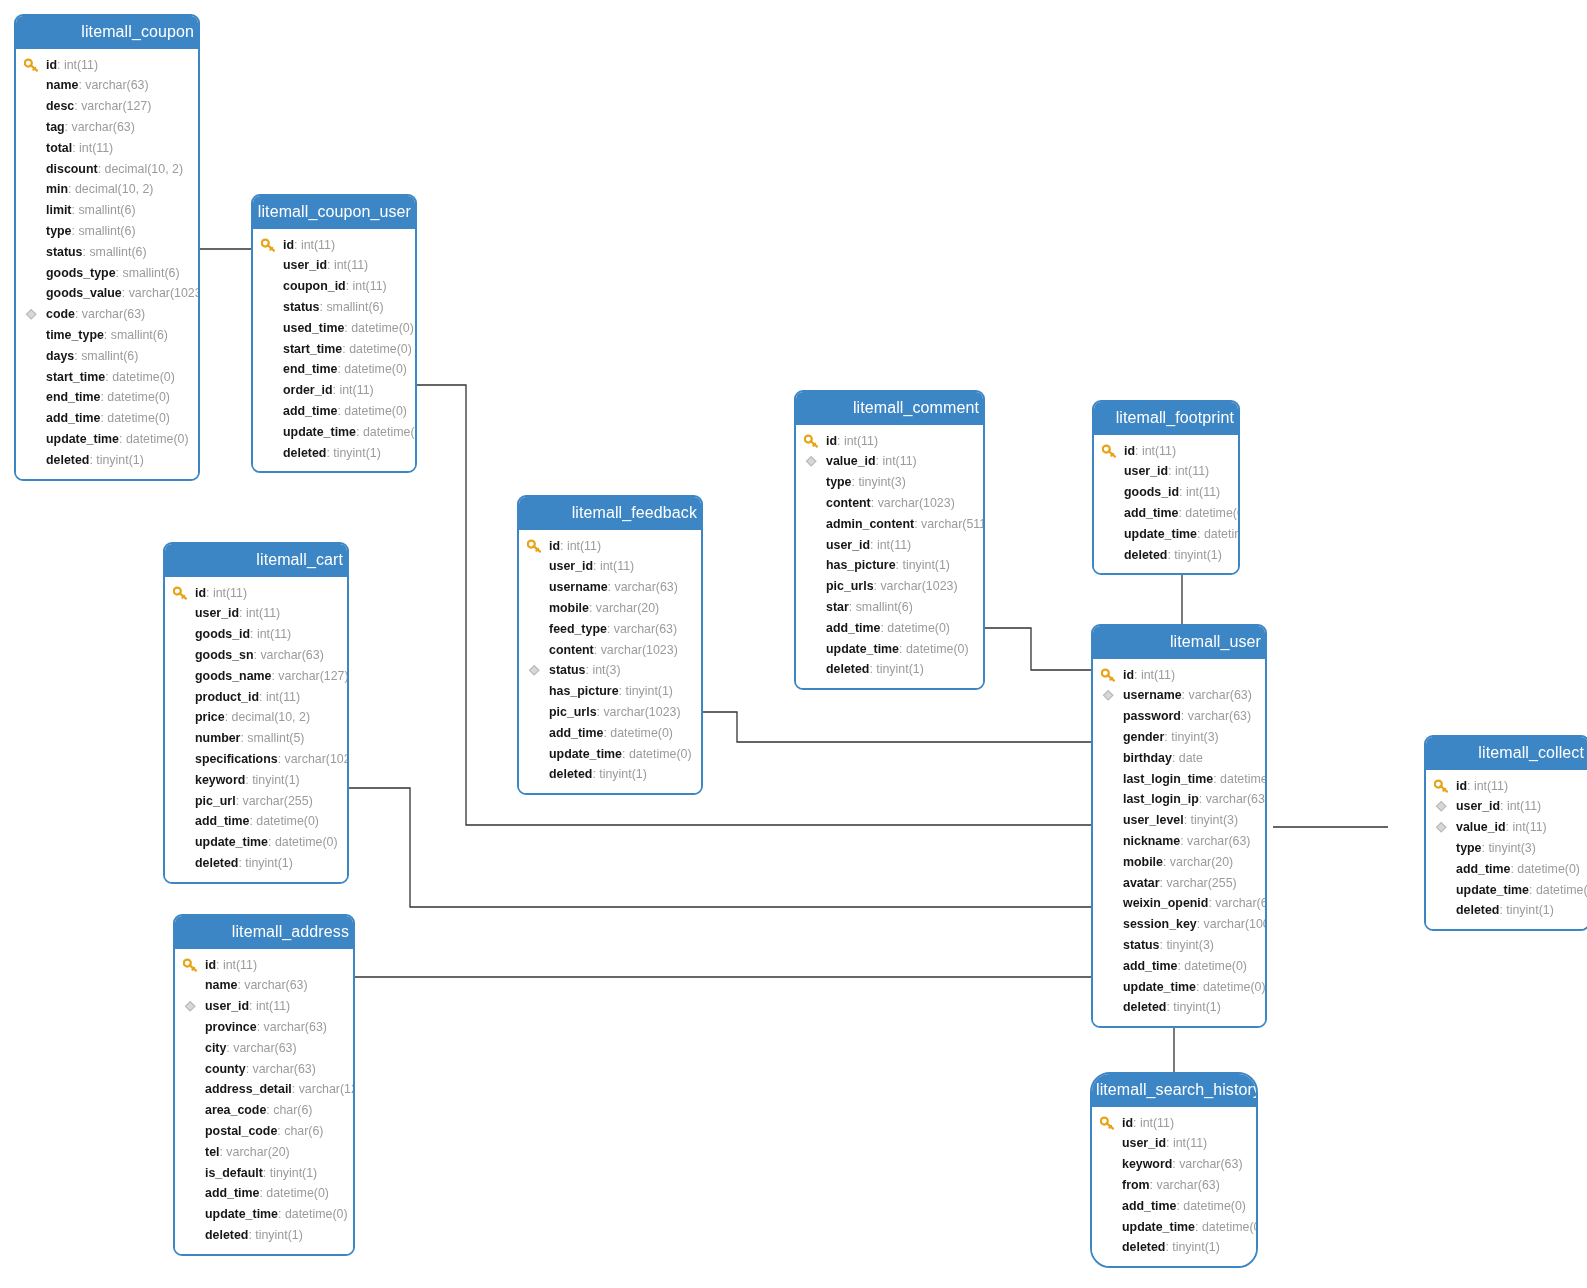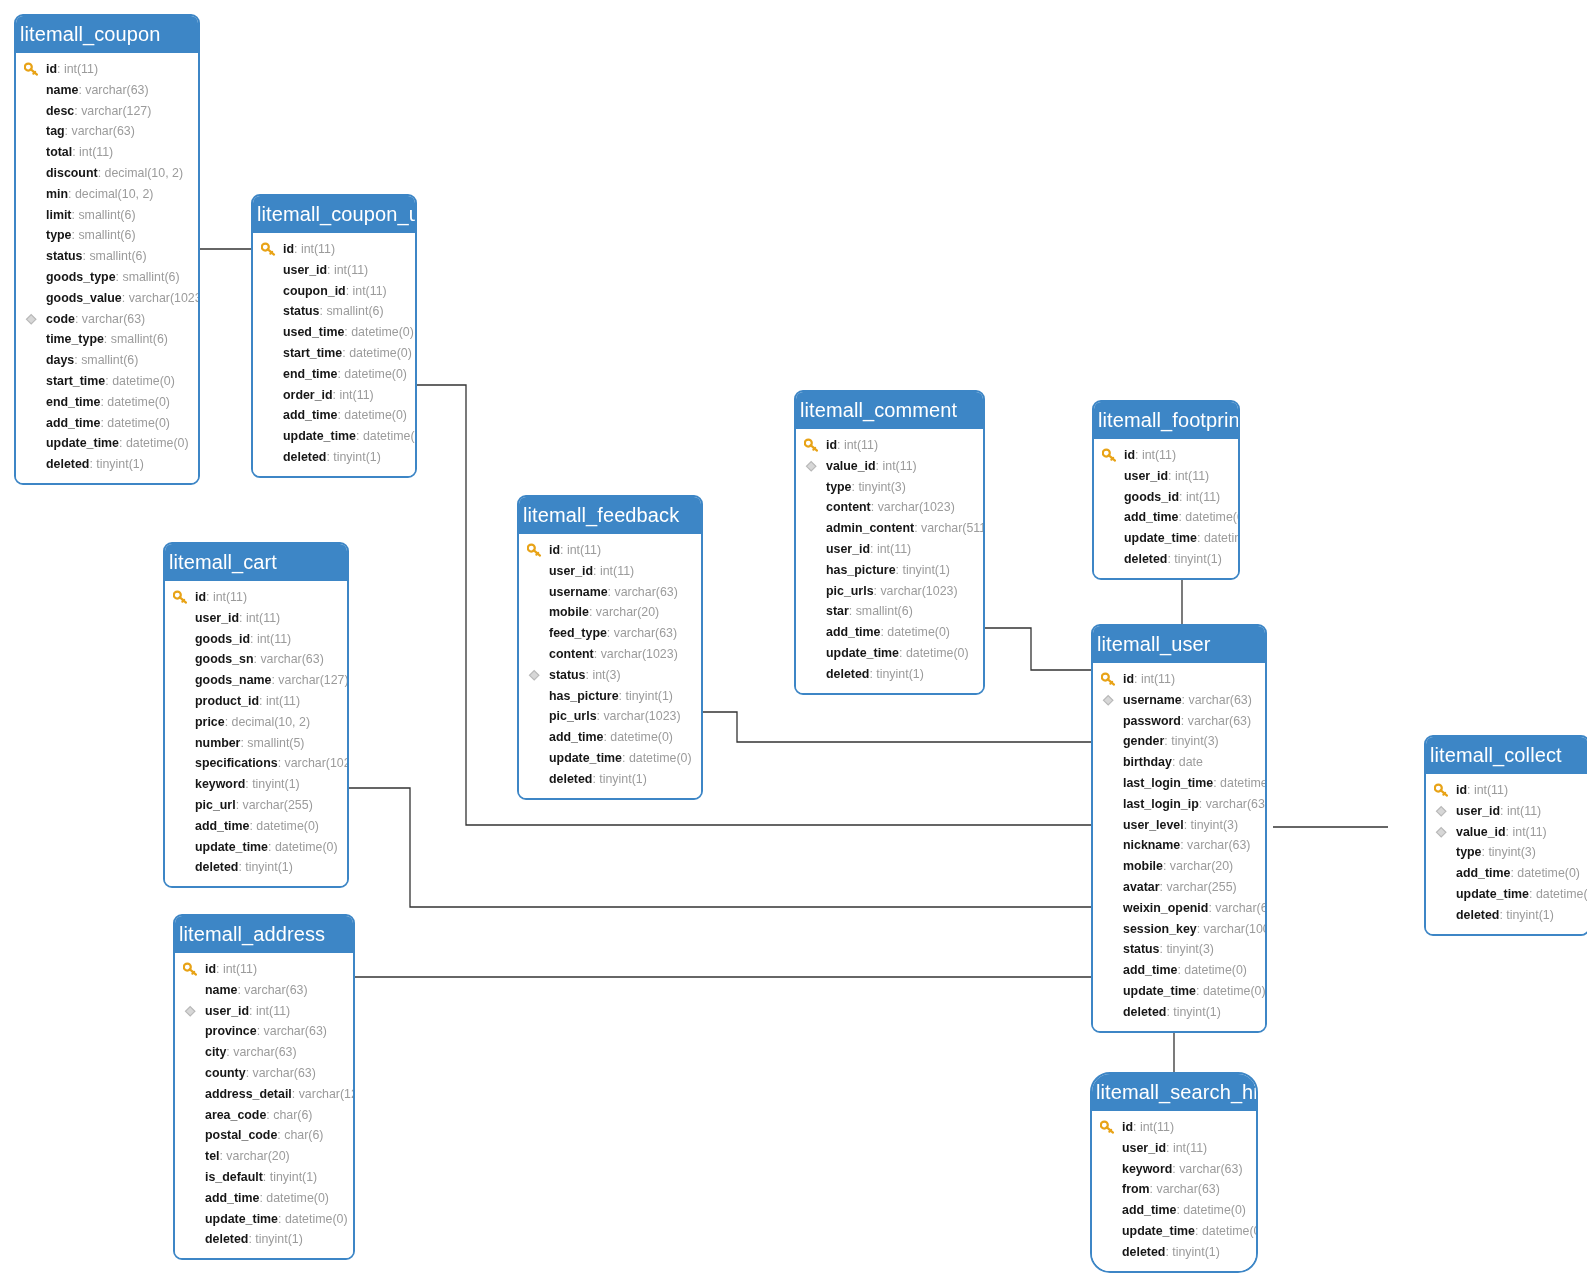--- a/index.html
+++ b/index.html
@@ -30,22 +30,22 @@
     border: 2px solid #3d86c6;
     border-radius: 9px;
     background: #ffffff;
     box-sizing: border-box;
     overflow: hidden;
     z-index: 5;
   }
   .entity-header {
     background: #3d86c6;
     color: #ffffff;
-    font-size: 20px;
-    text-align: left;
+    font-size: 16px;
+    text-align: right;
     padding: 7px 4px 8px 4px;
     line-height: 1.1;
     letter-spacing: 0.1px;
     white-space: nowrap;
   }
   .entity-body {
     padding: 6px 0 8px 0;
     background: #ffffff;
   }
   .field {

